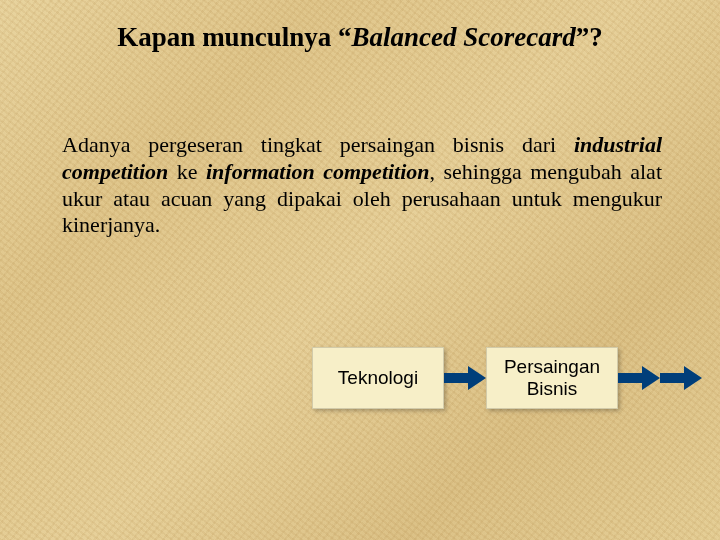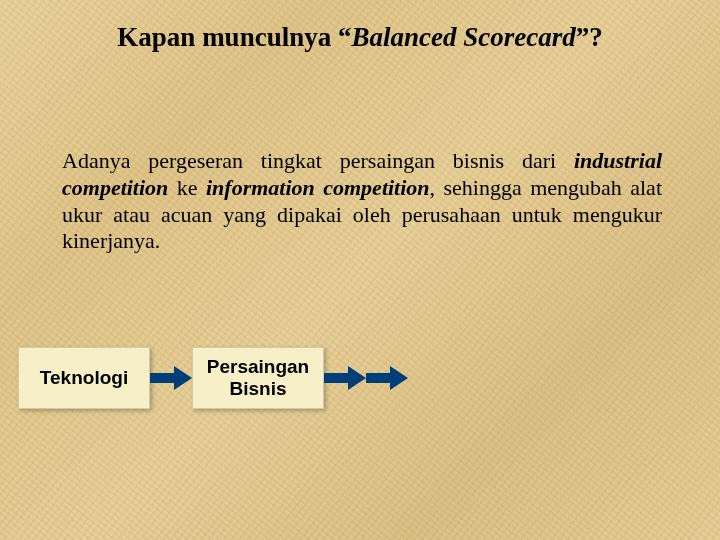--- a/index.html
+++ b/index.html
@@ -23,42 +23,41 @@
     left: 0; right: 0;
     text-align: center;
     font-size: 27px;
     font-weight: bold;
   }
   .title .pre { font-style: normal; }
   .title .ital { font-style: italic; }
   .title .post { font-style: normal; }
   .para {
     position: absolute;
-    top: 148px;
+    top: 132px;
     left: 62px;
     width: 600px;
     font-size: 22px;
     line-height: 1.22;
     text-align: justify;
     text-align-last: left;
   }
   .para .p1 { font-style: normal; }
   .para .ic, .para .inf { font-style: italic; font-weight: bold; }
   .para .ke { font-style: normal; }
   .para .p2 { font-style: normal; }
   .flow {
     position: absolute;
     left: 18px;
     top: 338px;
     width: 684px;
     height: 80px;
     display: flex;
     align-items: center;
-    justify-content: flex-start;
-    font-weight: bold;
+    justify-content: flex-end;
   }
   .box {
     background: #f7efc8;
     border: 1px solid rgba(0,0,0,0.15);
     width: 132px;
     height: 62px;
     display: flex;
     align-items: center;
     justify-content: center;
     text-align: center;

